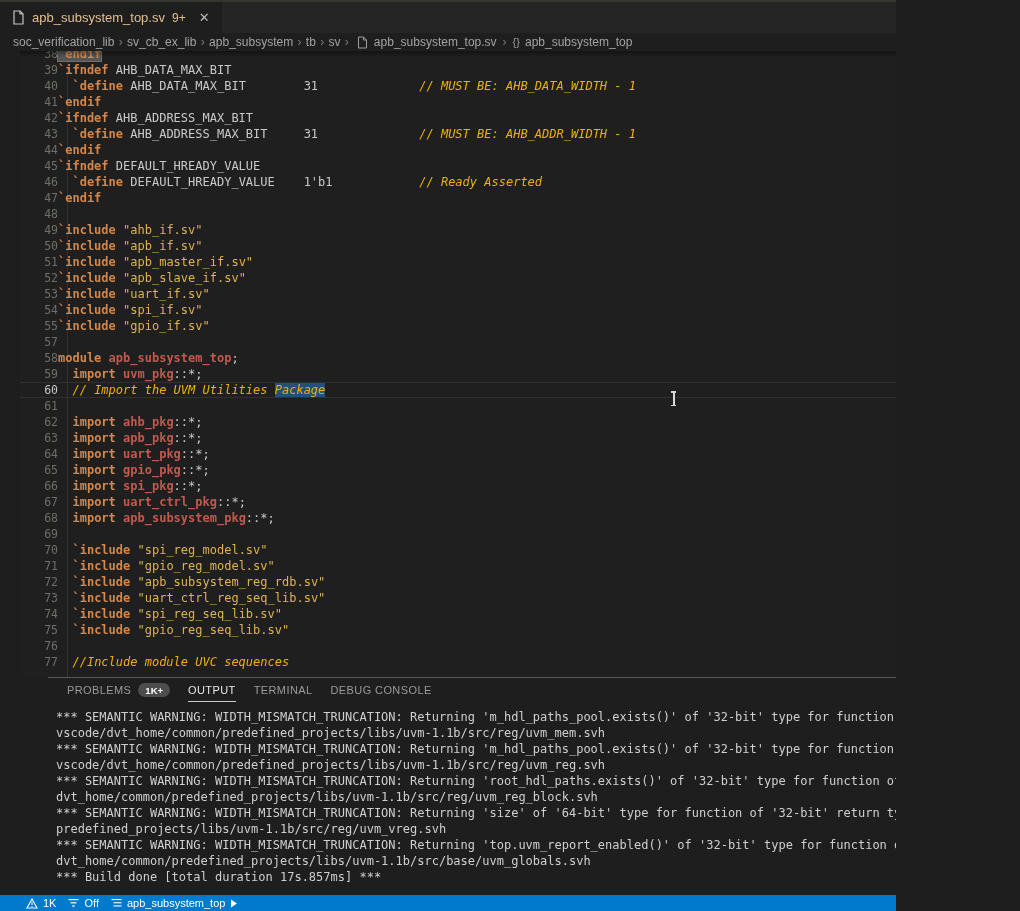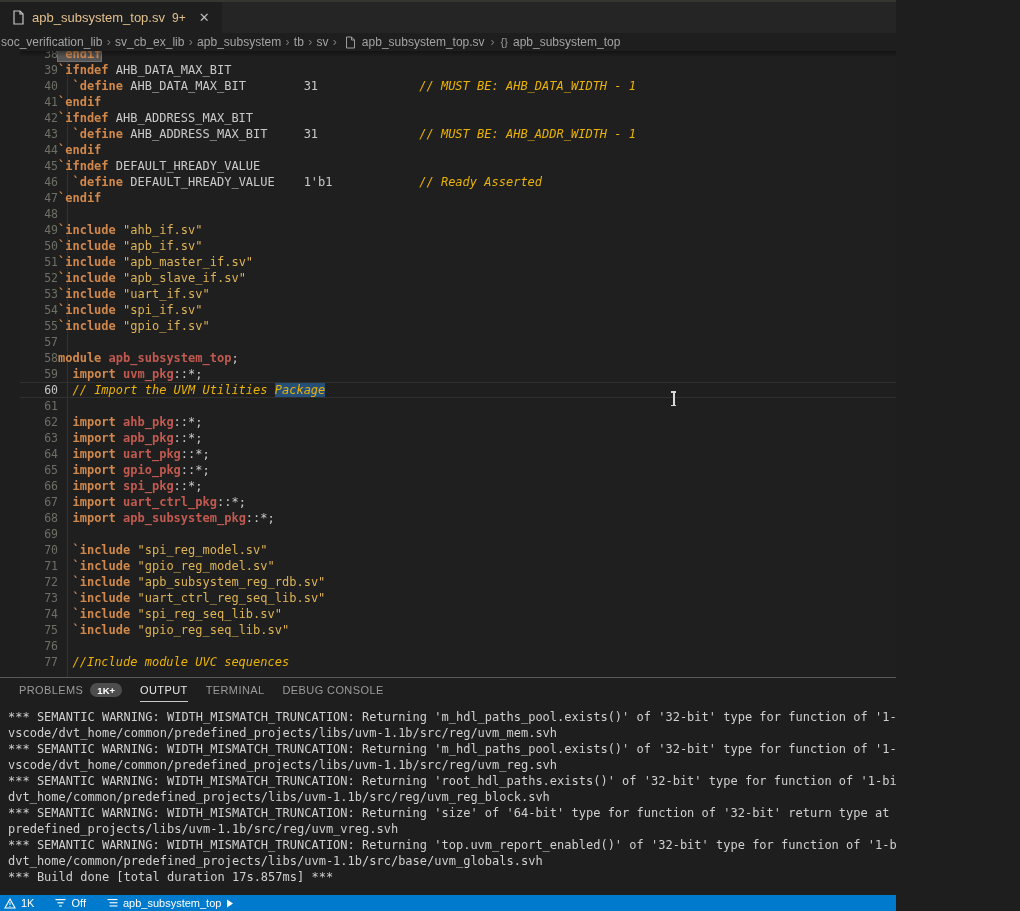--- a/index.html
+++ b/index.html
@@ -17,21 +17,21 @@
     display:flex; align-items:center; gap:7px; padding:0 12px;
     background:#1e1e1e; color:#e2c08d; font-size:13px; cursor:pointer;
     border-right:1px solid #252526;
   }
   .tab .fileicon { width:13px; height:15px; flex:none; }
   .tab .dirty { color:#e2c08d; font-size:12px; }
   .tab .close { color:#b9b9b9; font-size:13px; margin-left:6px; }
   
   .breadcrumbs {
     height:18px; display:flex; align-items:center; gap:5px;
-    padding-left:1px; font-size:12px; color:#a3a3a3; background:#1e1e1e;
+    padding-left:13px; font-size:12px; color:#a3a3a3; background:#1e1e1e;
     white-space:nowrap;
   }
   .breadcrumbs .sep { color:#7a7a7a; font-size:12px; padding:0 1px; }
   .breadcrumbs .bc-item { cursor:pointer; }
   .breadcrumbs .brace { color:#9c9c9c; font-size:11px; }
   .breadcrumbs .fileicon { width:11px; height:13px; margin:0 1px 0 2px; }
   
   .editor {
     position:relative; height:626px; overflow:hidden; background:#1f1f1f;margin-left:20px;
   }
@@ -64,41 +64,41 @@
   .sel { background:#264f78; }
   .ln.cur { color:#c6c6c6; }
   
   .ibeam { position:absolute; left:650px; top:340px; width:7px; height:15px; z-index:9; }
   .ibeam:before, .ibeam:after {
     content:""; position:absolute; left:1px; width:5px; height:1.5px; background:#d8d8d8;
   }
   .ibeam:before { top:0; } .ibeam:after { bottom:0; }
   .ibeam span { position:absolute; left:3px; top:1px; bottom:1px; width:1.5px; background:#d8d8d8; }
   
-  .panel { height:218px; background:#1e1e1e; border-top:1px solid #585858; }
+  .panel { height:218px; background:#1e1e1e; border-top:1px solid #585858;margin-left:48px; }
   .panel-tabs {
     height:24px; display:flex; align-items:center; gap:18px; padding-left:19px;
     font-size:11px; letter-spacing:0.4px; color:#9b9b9b;
   }
   .panel-tab { display:flex; align-items:center; gap:7px; cursor:pointer; height:100%; }
   .panel-tab.active { color:#e7e7e7; box-shadow: inset 0 -1px 0 0 #c9c9c9; justify-content: center; }
   .badge {
     background:#4d4d4d; color:#ffffff; font-size:9.5px; letter-spacing:0;
     border-radius:8px; padding:1.5px 7px; font-weight:bold;
   }
   .output {
     padding:7px 0 0 8px; font-family:"DejaVu Sans Mono", monospace;
     font-size:12px; line-height:16px; color:#cfcfcf; white-space:pre;
     overflow:hidden;
   }
   
   .statusbar {
     position:absolute; left:0; right:0; bottom:0; height:16px;
     background:#007acc; color:#ffffff; display:flex; align-items:center;
-    font-size:11px; padding-left:4px; gap:21px;
+    font-size:11px; padding-left:26px; gap:12px;
   }
   .sb-item { display:flex; align-items:center; gap:5px; cursor:pointer; height:100%; }
   .sb-item svg { display:block; }
 </style>
 </head>
 <body>
 
 <div id="app">
 
   <div class="tabbar">

